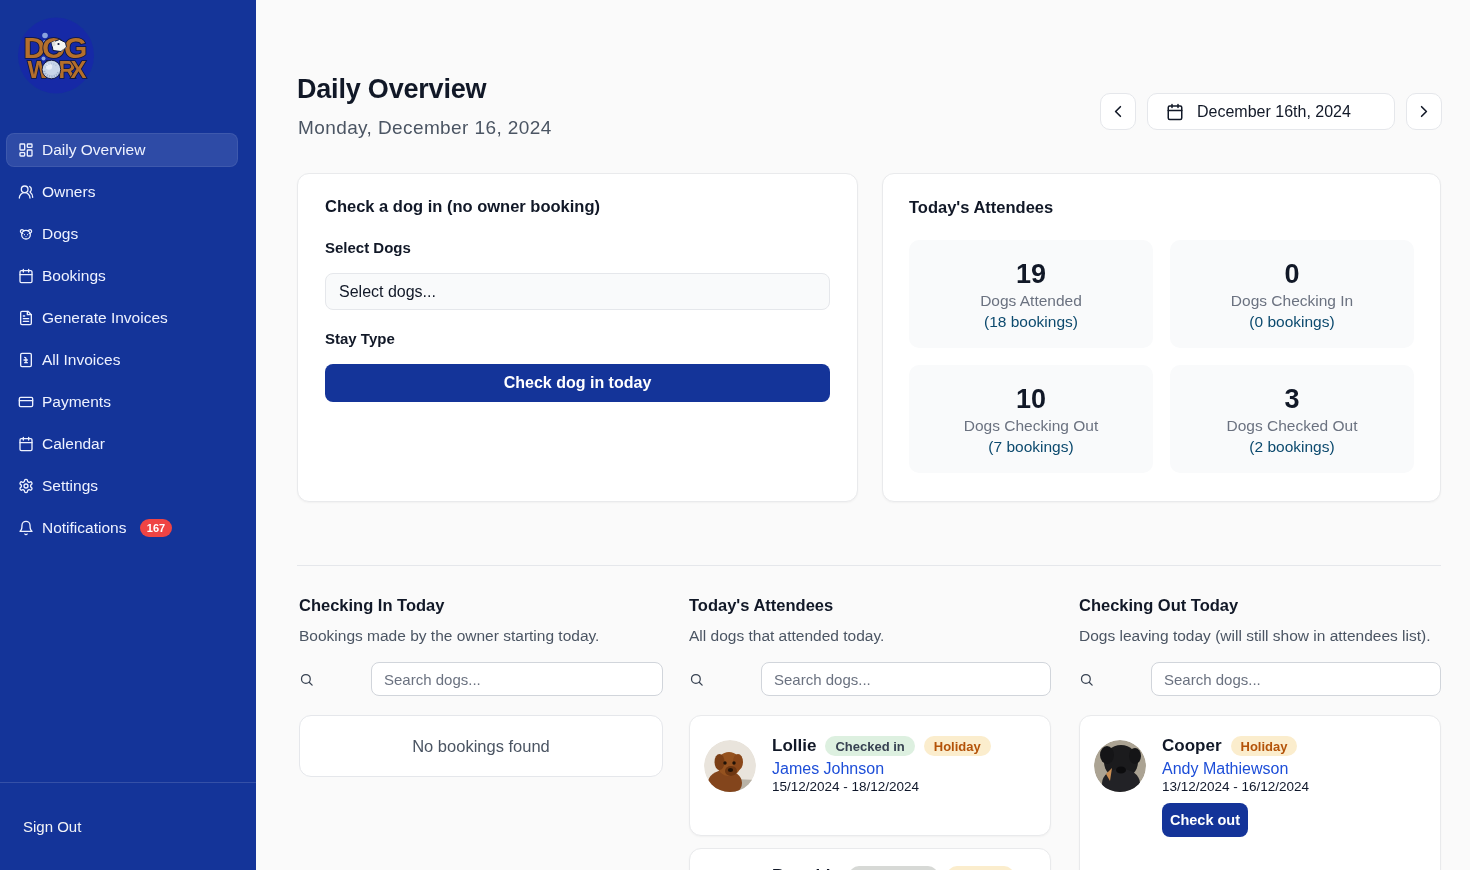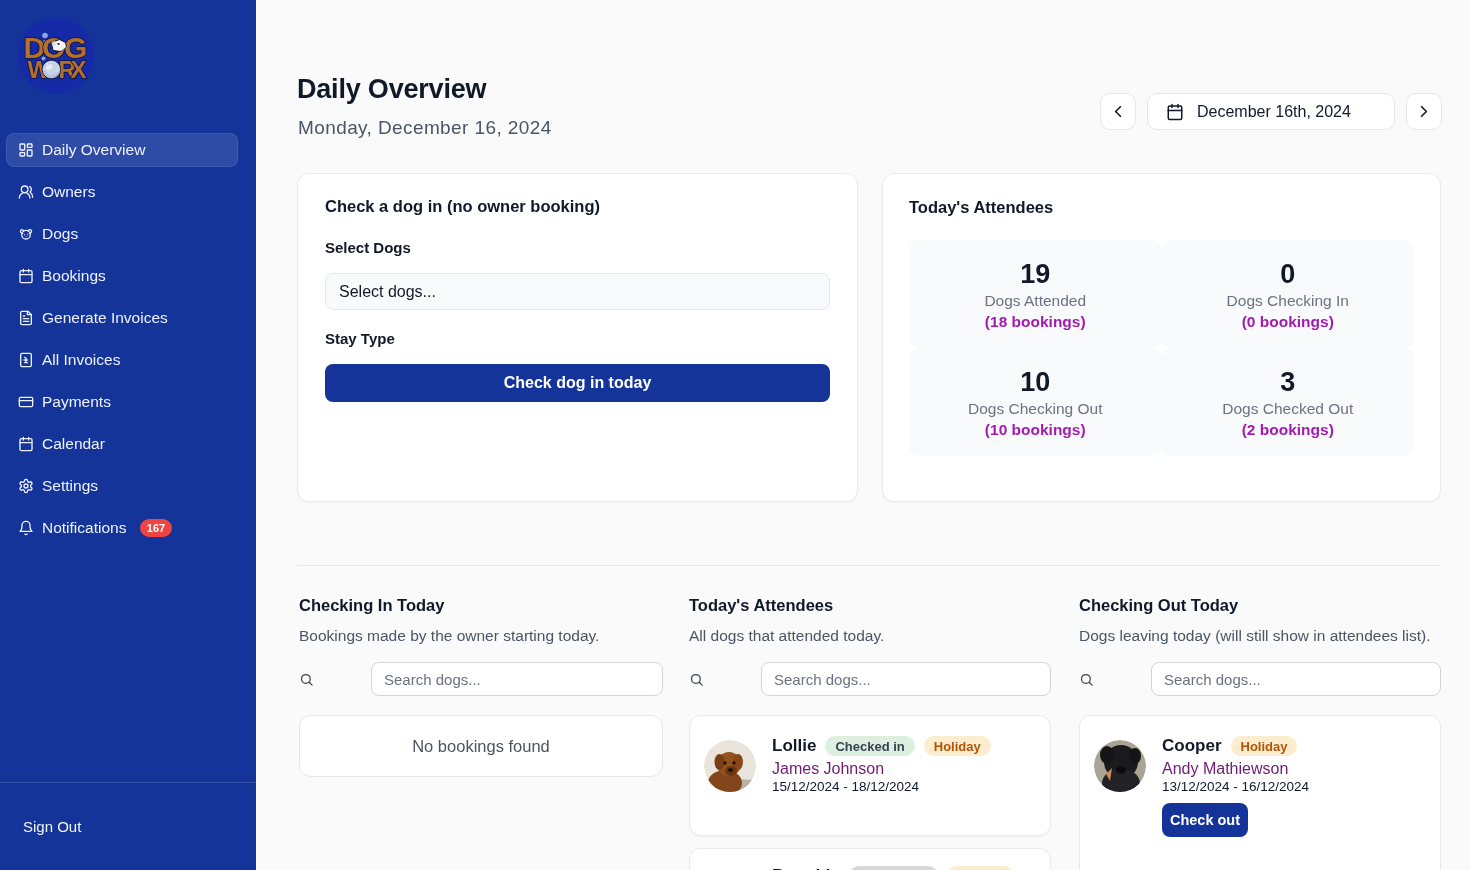--- a/index.html
+++ b/index.html
@@ -30,46 +30,46 @@
 .card1 { left:297px; width:561px; padding:23px 27px; }
 .card2 { left:882px; width:559px; padding:24px 26px; }
 .cardtitle { font-size:16.5px; font-weight:bold; }
 .lbl2 { font-size:15px; font-weight:bold; margin-top:23px; color:#111827; }
 .selbox { margin-top:17px; height:37px; background:#f9fafb; border:1px solid #e5e7eb; border-radius:8px; display:flex; align-items:center; padding-left:13px; font-size:16px; font-weight:500; color:#111827; }
 .stayrow { margin-top:14px; display:flex; gap:18px; }
 .btn-day { width:95px; height:37px; background:#143499; color:#fff; border:none; border-radius:8px; font-size:15.5px; font-weight:bold; font-family:inherit; }
 .btn-on { width:138px; height:37px; background:#fff; color:#111827; border:1px solid #e5e7eb; border-radius:8px; font-size:15.5px; font-weight:500; font-family:inherit; }
 .btn-check { margin-top:17px; width:100%; height:38px; background:#143499; color:#fff; border:none; border-radius:8px; font-size:16px; font-weight:bold; font-family:inherit; }
 
-.statgrid { margin-top:23px; display:grid; grid-template-columns:1fr 1fr; }
+.statgrid { margin-top:23px; display:grid; grid-template-columns:1fr 1fr; gap:17px; }
 .stat { height:108px; background:#f9fafb; border-radius:10px; text-align:center; padding-top:18px; }
 .stat .n { font-size:27px; font-weight:bold; line-height:32px; }
 .stat .l { font-size:15.5px; color:#6b7280; line-height:21px; margin-top:0; }
-.stat .s { font-size:15.5px; color:#a21caf; line-height:21px;font-weight:bold; }
+.stat .s { font-size:15.5px; color:#0c4a6e; line-height:21px; }
 
 .divider { position:absolute; left:297px; top:565px; width:1144px; height:1px; background:#e5e7eb; }
 
 
 .col { position:absolute; top:596px; width:364px; }
 .col .t { font-size:16.5px; font-weight:bold; }
 .col .d { font-size:15.5px; color:#4b5563; margin-top:12px; }
 .searchrow { margin-top:17px; display:flex; align-items:center;gap:47px; }
 .searchrow svg { flex:0 0 auto; }
 .searchrow input { margin-left:10px; flex:1; height:34px; border:1px solid #d1d5db; border-radius:8px; background:#fff; font-family:inherit; font-size:15px; color:#6b7280; padding-left:12px; outline:none; }
 .nores { margin-top:19px; height:62px; background:#fff; border:1px solid #e5e7eb; border-radius:12px; display:flex; align-items:center; justify-content:center; font-size:16.5px; color:#4b5563; }
 .dogcard { position:relative; margin-top:19px; background:#fff; border:1px solid #e9eaec; border-radius:12px; box-shadow:0 1px 2px rgba(0,0,0,0.04); height:121px; }
 .avatar { position:absolute; left:14px; top:24px; width:52px; height:52px; border-radius:50%; overflow:hidden; }
 .dinfo { position:absolute; left:82px; top:19px; }
 .drow { display:flex; align-items:center; height:22px; }
 .dname { font-size:17px; font-weight:bold; }
 .pill { height:20px; border-radius:10px; font-size:13px; font-weight:bold; display:flex; align-items:center; padding:0 10px; margin-left:9px; }
 .pill.green { background:#ddf0e0; color:#374151; }
 .pill.amber { background:#fbedcd; color:#b45309; }
 .pill.gray { background:#d7d9d6; color:#374151; }
-.downer { font-size:16px; color:#701a75; line-height:18px; margin-top:3px; }
+.downer { font-size:16px; color:#1d4ed8; line-height:18px; margin-top:3px; }
 .ddates { font-size:13.5px; color:#0f172a; line-height:16px; margin-top:1px; }
 .btn-out { margin-top:8px; width:86px; height:34px; background:#143499; color:#fff; border:none; border-radius:8px; font-size:14.5px; font-weight:bold; font-family:inherit; }
 </style>
 </head>
 <body>
 
 <aside class="sb">
   <div class="logo">
     <svg viewBox="0 0 84 84" width="84" height="84">
       <circle cx="42" cy="41.5" r="38" fill="#1629a6"></circle>
@@ -221,21 +221,21 @@
         <div class="s">(18 bookings)</div>
       </div>
     <div class="stat">
         <div class="n">0</div>
         <div class="l">Dogs Checking In</div>
         <div class="s">(0 bookings)</div>
       </div>
     <div class="stat">
         <div class="n">10</div>
         <div class="l">Dogs Checking Out</div>
-        <div class="s">(10 bookings)</div>
+        <div class="s">(7 bookings)</div>
       </div>
     <div class="stat">
         <div class="n">3</div>
         <div class="l">Dogs Checked Out</div>
         <div class="s">(2 bookings)</div>
       </div>
   </div>
 </div>
 
 <div class="divider"></div>

